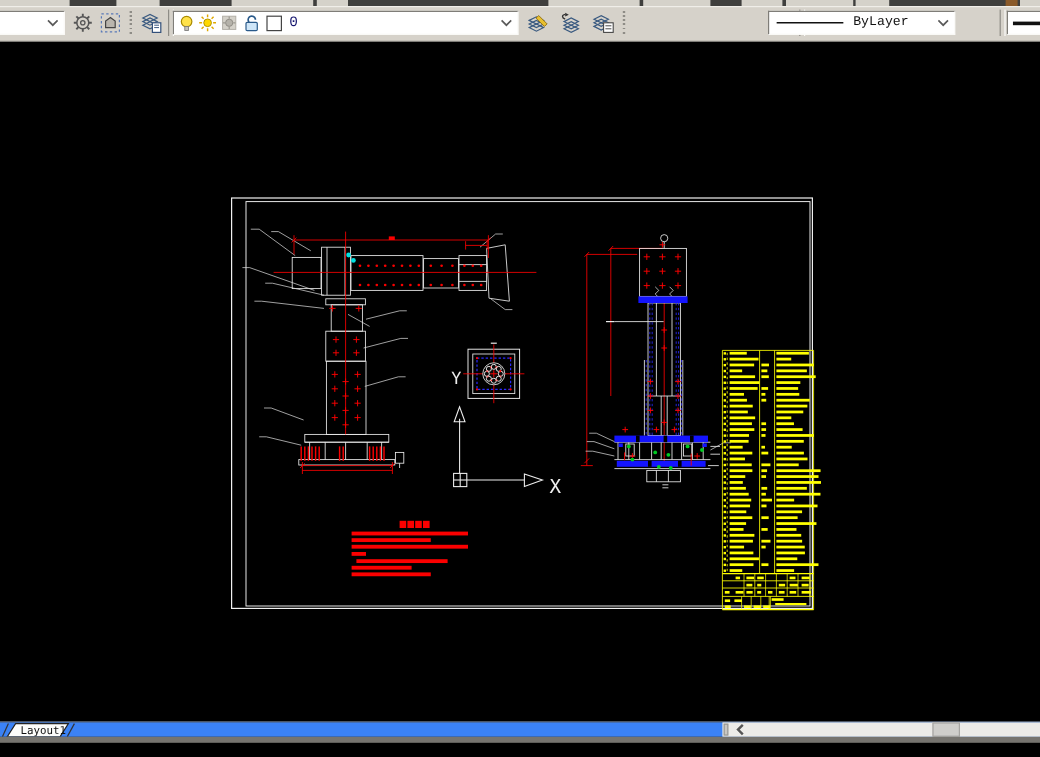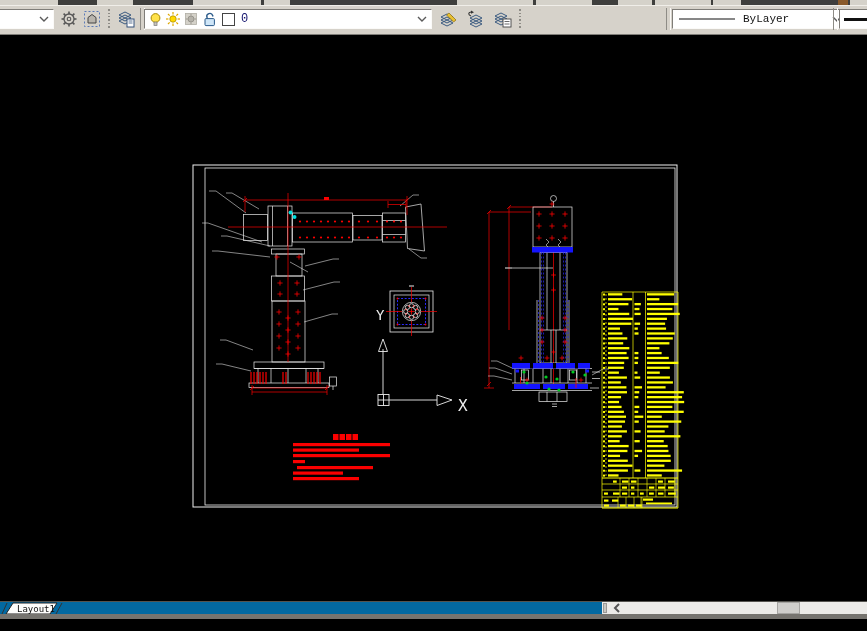--- a/index.html
+++ b/index.html
@@ -21,21 +21,21 @@
          border-top:1px solid #7f7d78;border-left:1px solid #7f7d78;
          border-bottom:1px solid #fbfaf8;border-right:1px solid #fbfaf8;
          display:flex;align-items:center;font-family:"Liberation Mono",monospace;font-size:11px;color:#111;}
   .combo .chev{position:absolute;right:2px;top:3px;width:14px;height:12px;display:flex;align-items:center;justify-content:center;}
   .swatch{width:11px;height:11px;background:#fff;border:1px solid #444;display:inline-block;}
   .layer-name{color:#14146e;font-size:12px;}
   
   .canvas{position:absolute;left:0;top:35px;width:867px;height:566px;background:#000;}
   .canvas svg{display:block;}
   
-  .bottombar{position:absolute;left:0;top:601px;width:867px;height:13px;background:#0369a1;border-top:1px solid #55544f;box-sizing:border-box;}
+  .bottombar{position:absolute;left:0;top:601px;width:867px;height:13px;background:#3b82f6;border-top:1px solid #55544f;box-sizing:border-box;}
   .tabarea{position:absolute;left:0;top:0;width:602px;height:12px;}
   .hscroll{position:absolute;left:602px;top:0;width:265px;height:12px;background:#ecebe8;}
   .hs-grip{position:absolute;left:1px;top:1px;width:4px;height:10px;background:#c9c7c2;border:1px solid #9a9996;box-sizing:border-box;}
   .hs-thumb{position:absolute;left:175px;top:0px;width:23px;height:12px;background:#cfcecb;border:1px solid #a6a5a2;box-sizing:border-box;}
   .windowstrip{position:absolute;left:0;top:614px;width:867px;height:5px;background:#76746f;}
   text{font-family:"DejaVu Sans Mono",monospace;}
 </style>
 </head>
 <body>
 
@@ -179,21 +179,21 @@
         <line x1="11.5" y1="11.5" x2="16.5" y2="11.5" stroke="#444" stroke-width="0.8"></line>
         <line x1="11.5" y1="14" x2="16.5" y2="14" stroke="#444" stroke-width="0.8"></line>
       </svg>
     </button>
 
     <div class="grip" style="left:518px"></div>
 
 
     <div class="vsep" style="left:666px"></div>
 
-    <div class="combo" style="left:672px;width:175px">
+    <div class="combo" style="left:640px;width:156px">
       <svg width="56" height="4" style="margin-left:6px">
         <line x1="0" y1="2" x2="56" y2="2" stroke="#111" stroke-width="1.2"></line>
       </svg>
       <span style="margin-left:8px">ByLayer</span>
       <span class="chev">
         <svg width="10" height="7">
             <polyline points="1,1 5,5 9,1" fill="none" stroke="#5a5a5a" stroke-width="1.4"></polyline>
           </svg>
       </span>
     </div>

